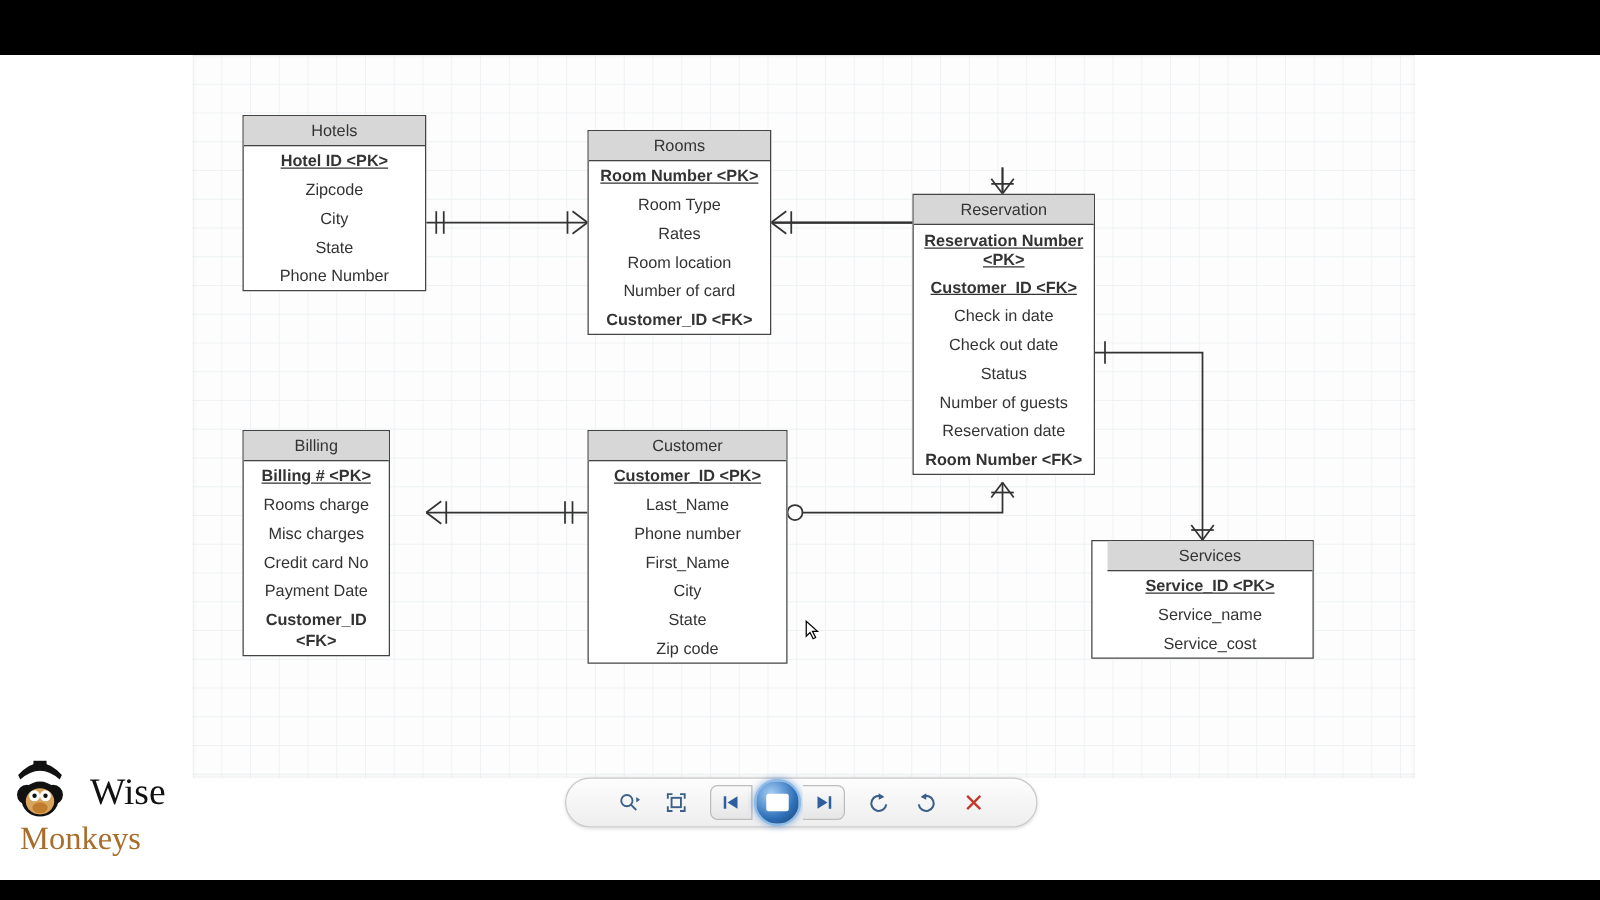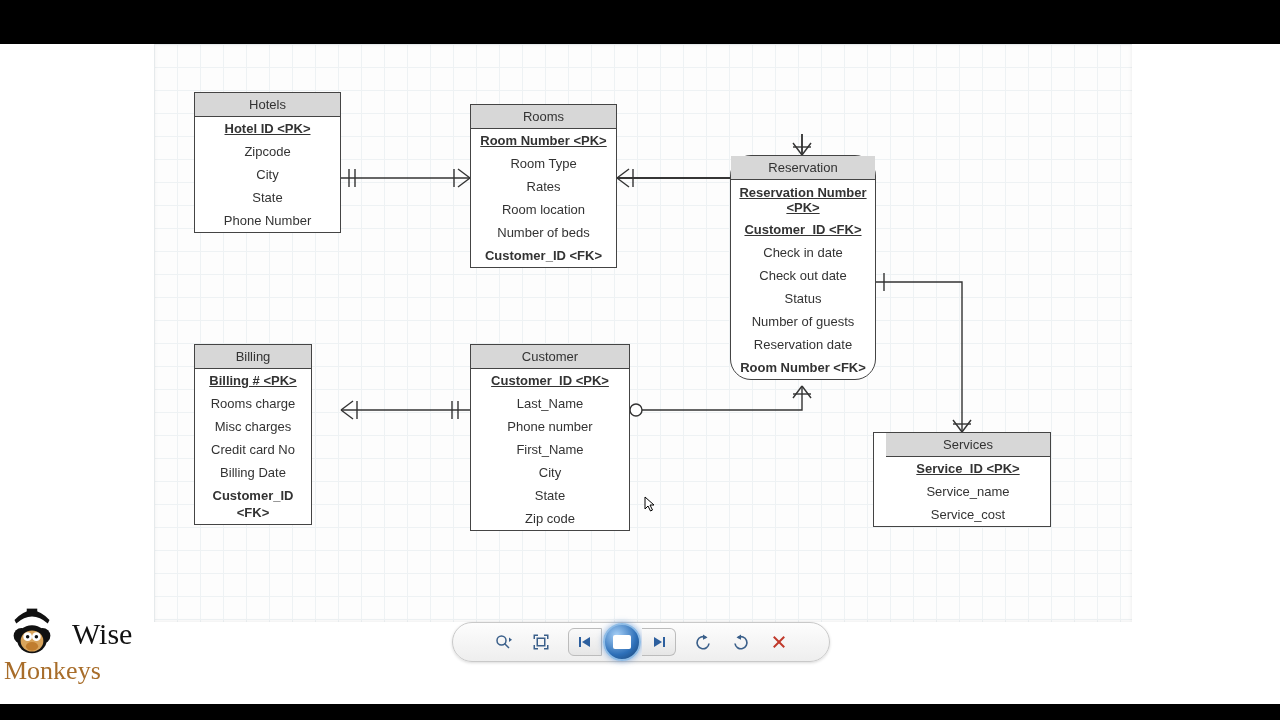--- a/index.html
+++ b/index.html
@@ -117,43 +117,43 @@
         <div class="row">State</div>
         <div class="row">Phone Number</div>
       </div>
 
       <div class="entity" style="left:316px; top:60px; width:147px;">
         <div class="hdr">Rooms</div>
         <div class="row bold ul">Room Number &lt;PK&gt;</div>
         <div class="row">Room Type</div>
         <div class="row">Rates</div>
         <div class="row">Room location</div>
-        <div class="row">Number of beds</div>
+        <div class="row">Number of card</div>
         <div class="row bold">Customer_ID &lt;FK&gt;</div>
       </div>
 
-      <div class="entity" style="left:576px; top:111px; width:146px;border-radius:21px;">
+      <div class="entity" style="left:576px; top:111px; width:146px;">
         <div class="hdr">Reservation</div>
         <div class="row bold ul" style="line-height:15px; padding-top:5px;">Reservation Number &lt;PK&gt;</div>
         <div class="row bold ul">Customer_ID &lt;FK&gt;</div>
         <div class="row">Check in date</div>
         <div class="row">Check out date</div>
         <div class="row">Status</div>
         <div class="row">Number of guests</div>
         <div class="row">Reservation date</div>
         <div class="row bold">Room Number &lt;FK&gt;</div>
       </div>
 
       <div class="entity" style="left:40px; top:300px; width:118px;">
         <div class="hdr">Billing</div>
         <div class="row bold ul">Billing # &lt;PK&gt;</div>
         <div class="row">Rooms charge</div>
         <div class="row">Misc charges</div>
         <div class="row">Credit card No</div>
-        <div class="row">Billing Date</div>
+        <div class="row">Payment Date</div>
         <div class="row bold">Customer_ID &lt;FK&gt;</div>
       </div>
 
       <div class="entity" style="left:316px; top:300px; width:160px;">
         <div class="hdr">Customer</div>
         <div class="row bold ul">Customer_ID &lt;PK&gt;</div>
         <div class="row">Last_Name</div>
         <div class="row">Phone number</div>
         <div class="row">First_Name</div>
         <div class="row">City</div>
@@ -186,21 +186,21 @@
         <circle cx="27" cy="35" r="5" fill="#fff"></circle>
         <circle cx="37" cy="35" r="5" fill="#fff"></circle>
         <circle cx="27" cy="35" r="2" fill="#111"></circle>
         <circle cx="37" cy="35" r="2" fill="#111"></circle>
         <ellipse cx="32" cy="46" rx="7" ry="5" fill="#c07d2e"></ellipse>
       </svg>
       <div>
         <div class="txt">Wise</div>
       </div>
     </div>
-    <div class="txt2" style="margin-left:0;">Monkeys</div>
+    <div class="txt2" style="margin-left:12px;">Monkeys</div>
   </div>
 
   <div class="toolbar">
     <div class="btn" title="zoom">
       <svg viewBox="0 0 24 24">
           <circle cx="10" cy="10" r="6" fill="none" stroke="#3a5f8a" stroke-width="2"></circle>
           <line x1="14" y1="14" x2="20" y2="20" stroke="#3a5f8a" stroke-width="2"></line>
           <polygon points="20,6 24,9 20,12" fill="#3a5f8a"></polygon>
         </svg>
     </div>

